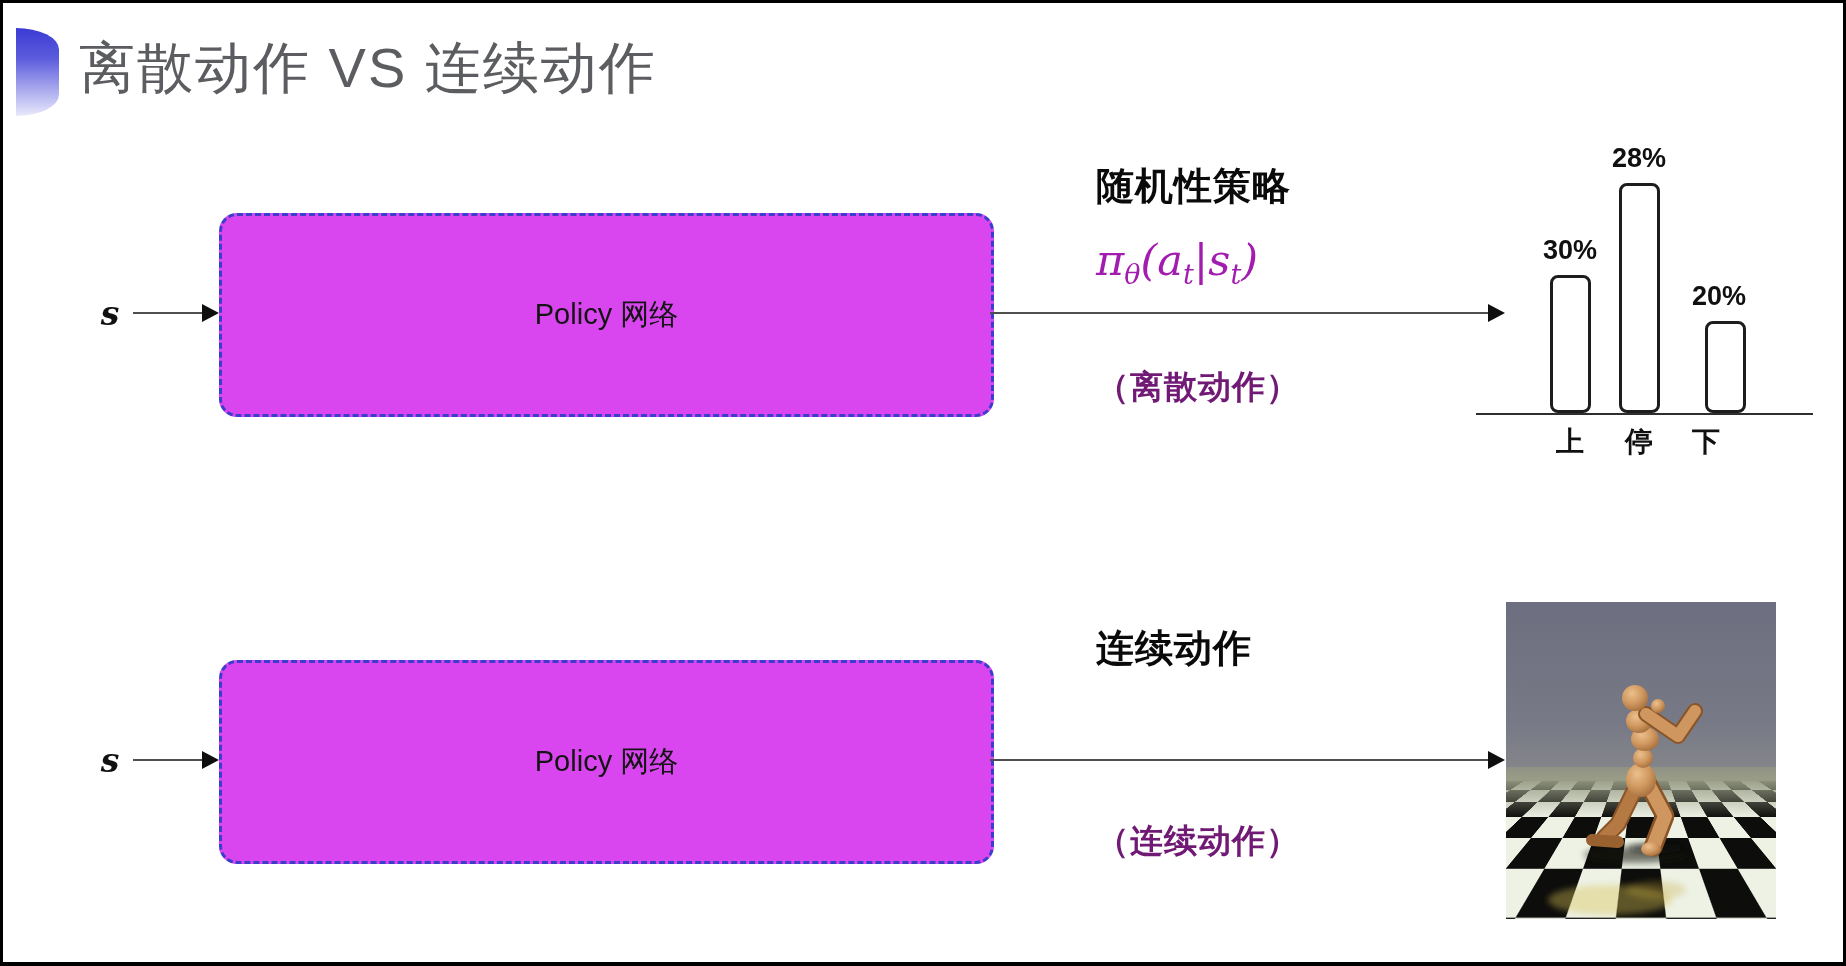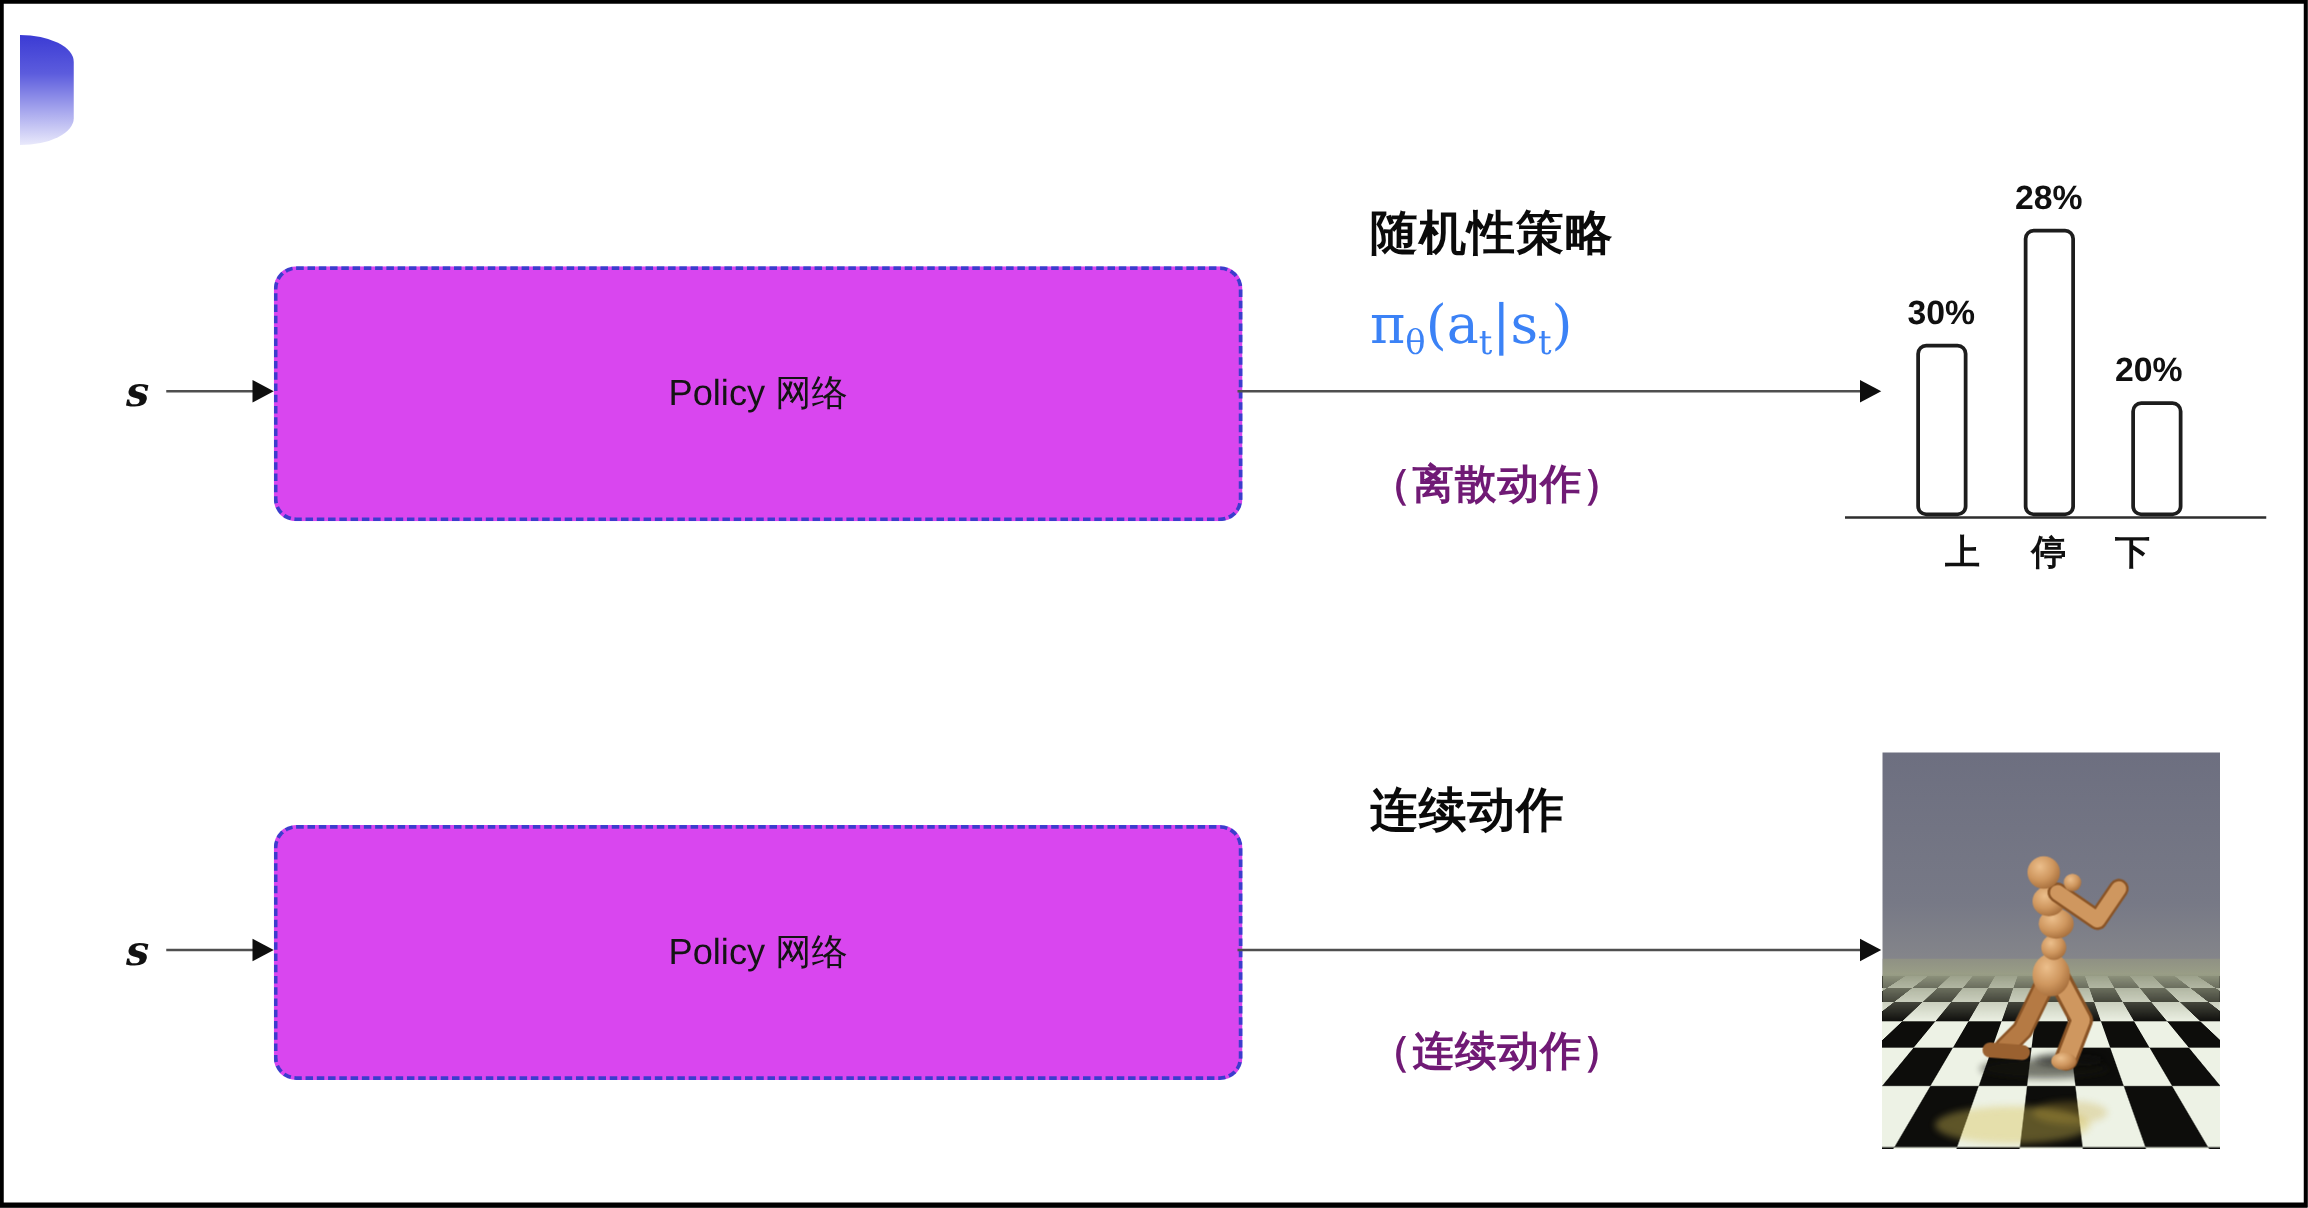--- a/index.html
+++ b/index.html
@@ -29,21 +29,21 @@
 
   
   .arrow-line{position:absolute;height:2px;background:#4f4f4f;}
   .arrow-head{position:absolute;width:0;height:0;
         border-top:9px solid transparent;border-bottom:9px solid transparent;
         border-left:17px solid #0e0e0e;}
 
   
   .rlabel{position:absolute;left:1093px;width:300px;text-align:left;white-space:nowrap;}
   .policy-name{font-size:38px;font-weight:bold;color:#0a0a0a;letter-spacing:1px;}
-  .formula{font-family:"DejaVu Serif",serif;font-size:43px;color:#3b82f6;}
+  .formula{font-family:"DejaVu Serif",serif;font-style:italic;font-size:43px;color:#a21caf;}
   .formula .sub{font-size:27px;vertical-align:-9px;}
   .action-note{font-size:33px;font-weight:bold;color:#701a75;letter-spacing:1px;}
 
   
   .chart{position:absolute;left:1460px;top:105px;width:360px;height:355px;}
   .chart .baseline{position:absolute;left:13px;right:10px;top:305px;height:2px;background:#2e2e2e;}
   .bar-col{position:absolute;bottom:50px;width:80px;display:flex;flex-direction:column;
         align-items:center;justify-content:flex-end;}
   .bar-col .val{font-size:27px;font-weight:bold;color:#101010;margin-bottom:9px;}
   .bar-col .bar{width:41px;background:#fff;border:3px solid #1d1d1d;border-radius:8px;
@@ -65,20 +65,21 @@
        background:linear-gradient(180deg,rgba(150,155,132,.95) 0%,rgba(150,155,132,0) 100%);}
   .sim svg{position:absolute;left:0;top:0;}
 </style>
 </head>
 <body>
 
 <div id="stage">
   <div id="canvas">
 
     <div class="leaf"></div>
+    <div class="page-title">离散动作 VS 连续动作</div>
 
     <div class="s-label" style="top:291px;">s</div>
     <div class="arrow-line" style="left:130px;top:309px;width:72px;"></div>
     <div class="arrow-head" style="left:199px;top:301px;"></div>
 
     <div class="policy-box top">
       <span class="lbl">Policy 网络</span>
     </div>
 
     <div class="arrow-line" style="left:987px;top:309px;width:500px;"></div>
@@ -88,21 +89,21 @@
 
     <div class="rlabel formula" style="top:232px;">
       <span>π</span><span class="sub">θ</span><span>(</span><span>a</span><span class="sub">t</span><span>|</span><span>s</span><span class="sub">t</span><span>)</span>
     </div>
 
     <div class="rlabel action-note" style="top:362px;">（离散动作）</div>
 
     <div class="chart">
       <div class="baseline"></div>
 
-      <div class="bar-col" style="left:50px;">
+      <div class="bar-col" style="left:67px;">
         <div class="val">30%</div>
         <div class="bar" style="height: 138px;"></div>
       </div>
       <div class="bar-col" style="left:136px;">
         <div class="val">28%</div>
         <div class="bar" style="height: 230px;"></div>
       </div>
       <div class="bar-col" style="left:203px;align-items:flex-end;">
         <div class="val">20%</div>
         <div class="bar" style="height: 92px;"></div>

